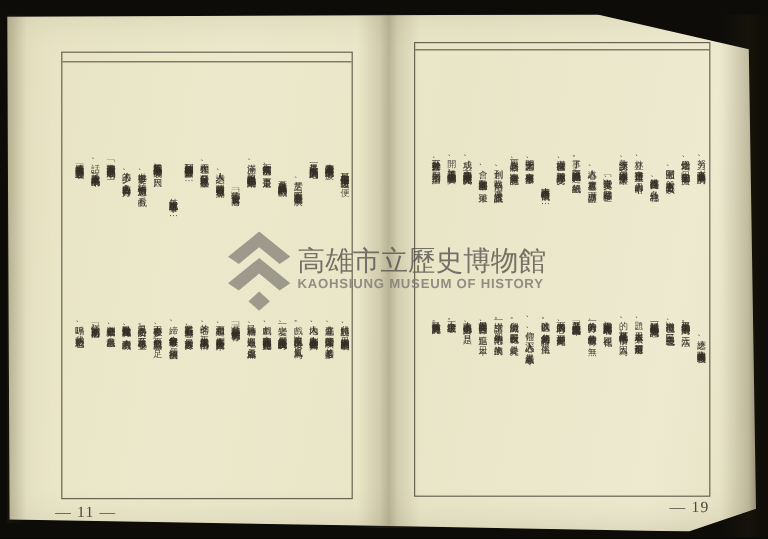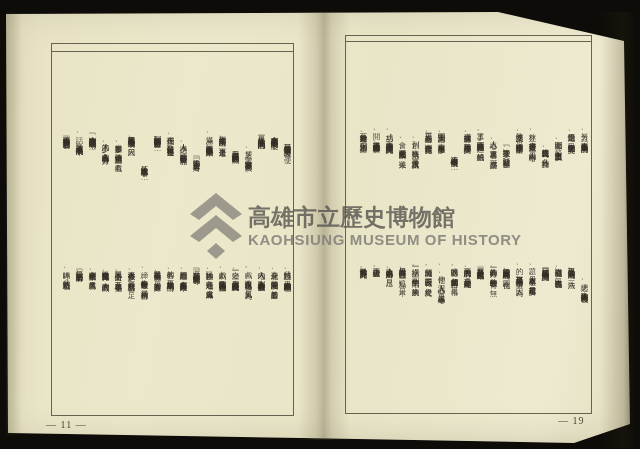--- a/index.html
+++ b/index.html
@@ -22,32 +22,32 @@
   .frame-right::before{top:5px;}
   .band{position:absolute;display:flex;flex-direction:row-reverse;justify-content:flex-start;
         overflow:hidden;}
   .fl .band1{left:5px;right:2px;top:86px;height:125px;}
   .fl .band2{left:5px;right:2px;top:221px;height:127px;}
   .fr .band1{left:6px;right:3px;top:91px;height:123px;}
   .fr .band2{left:6px;right:3px;top:226px;height:129px;}
   .col{flex:0 0 13px;width:13px;writing-mode:vertical-rl;text-orientation:upright;
        font-size:7.5px;line-height:1;letter-spacing:.4px;color:rgba(52,46,38,.88);
        filter:blur(.25px);white-space:nowrap;}
-  .page-number{position:absolute;font-size:10px;color:#4d473b;letter-spacing:1px;
+  .page-number{position:absolute;font-size:13px;color:#4d473b;letter-spacing:1px;
        font-family:"Liberation Serif","DejaVu Serif",serif;filter:blur(.2px);}
   .pn-left{left:46px;top:419px;}
   .pn-right{left:558px;top:415px;}
   .watermark{position:absolute;left:190px;top:193px;display:flex;align-items:flex-start;
        z-index:6;pointer-events:none;}
   .wm-logo{width:52px;height:66px;margin-right:6px;opacity:.62;}
   .wm-texts{padding-top:12px;}
-  .wm-title{font-family:"Liberation Sans","DejaVu Sans",sans-serif;font-weight:bold;
+  .wm-title{font-family:"Liberation Sans","DejaVu Sans",sans-serif;font-weight:normal;
        font-size:23px;line-height:1.05;color:rgba(82,80,76,.78);letter-spacing:0px;white-space:nowrap;}
   .wm-sub{font-family:"Liberation Sans","DejaVu Sans",sans-serif;font-weight:bold;
-       font-size:15px;color:rgba(128,126,120,.85);letter-spacing:.6px;margin-top:2px;white-space:nowrap;}
+       font-size:11px;color:rgba(128,126,120,.85);letter-spacing:.6px;margin-top:2px;white-space:nowrap;}
 </style>
 </head>
 <body>
 
 <div class="stage">
   <div class="spread"></div>
   <div class="gutter"></div>
   <div class="edge-shade-left"></div>
   <div class="edge-shade-right"></div>
 

